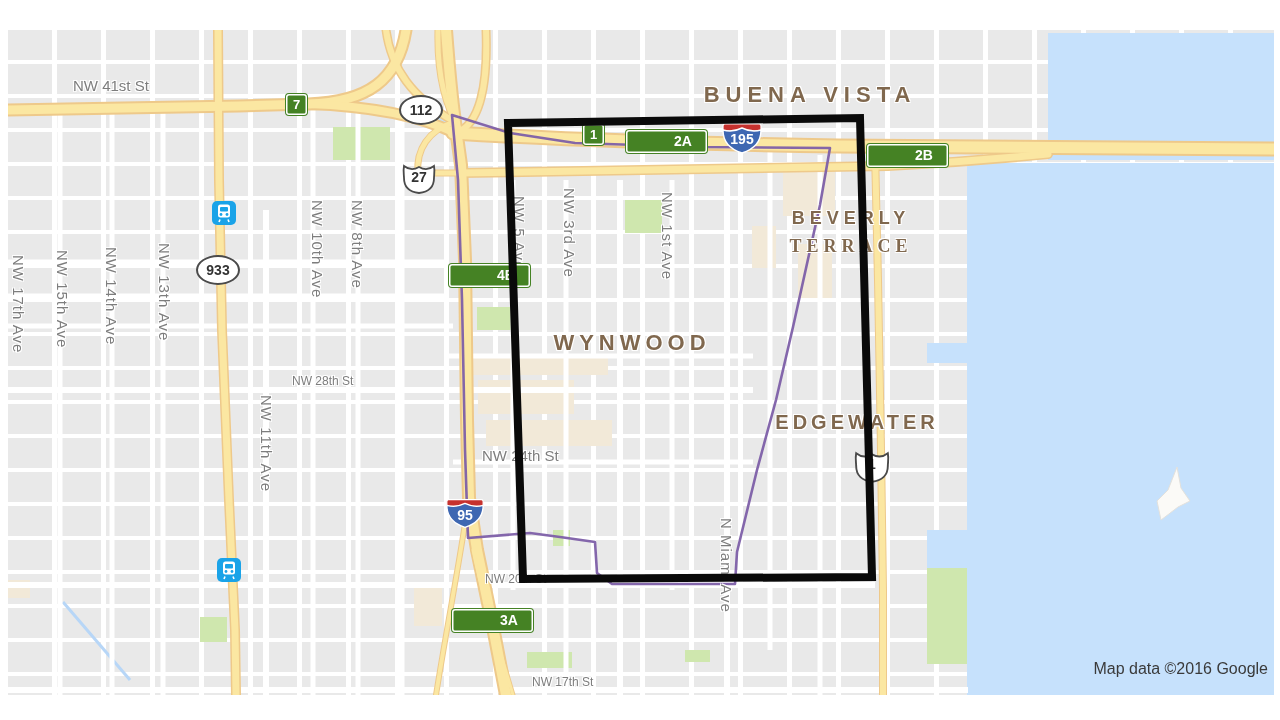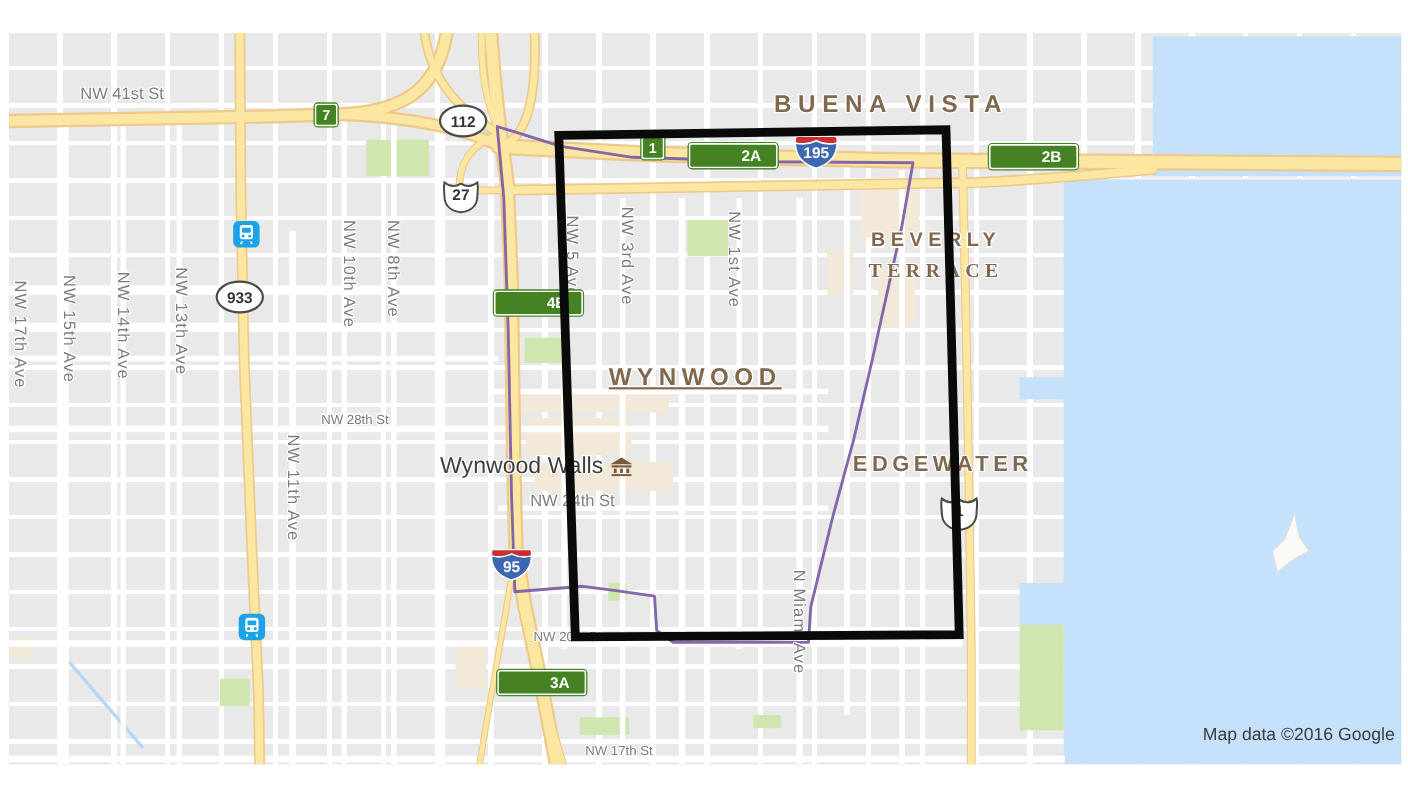--- a/index.html
+++ b/index.html
@@ -153,39 +153,28 @@
   <div class="vlabel" style="left:301px;top:170px;">NW 10th Ave</div>
   <div class="vlabel" style="left:341px;top:170px;">NW 8th Ave</div>
   <div class="vlabel" style="left:503px;top:166px;">NW 5 Ave</div>
   <div class="vlabel" style="left:553px;top:158px;">NW 3rd Ave</div>
   <div class="vlabel" style="left:651px;top:162px;">NW 1st Ave</div>
   <div class="vlabel" style="left:710px;top:488px;">N Miami Ave</div>
 
   <div class="hood" style="left:802px;top:52px;font-size:22px;letter-spacing:6px;">BUENA VISTA</div>
   <div class="hood" style="left:843px;top:178px;font-size:18px;letter-spacing:5px;">BEVERLY</div>
   <div class="hood" style="left:843px;top:206px;font-size:18px;letter-spacing:5px;font-family:Liberation Serif, serif;">TERRACE</div>
-  <div class="hood" style="left:624px;top:300px;font-size:22px;letter-spacing:5px;text-decoration:underline;">WYNWOOD</div>
+  <div class="hood" style="left:624px;top:300px;font-size:22px;letter-spacing:5px;">WYNWOOD</div>
   <div class="hood" style="left:849px;top:381px;font-size:20px;letter-spacing:4px;">EDGEWATER</div>
 
-  <div class="poi-label" style="left:392px;top:382px;">
-    <span>Wynwood Walls</span>
-    <svg width="22" height="18" viewBox="0 0 22 18">
-      <polygon points="1,7 11,1 21,7" fill="#7a5a3a"></polygon>
-      <rect x="2" y="8" width="18" height="2" fill="#7a5a3a"></rect>
-      <rect x="4" y="11" width="2.6" height="4" fill="#7a5a3a"></rect>
-      <rect x="9.7" y="11" width="2.6" height="4" fill="#7a5a3a"></rect>
-      <rect x="15.4" y="11" width="2.6" height="4" fill="#7a5a3a"></rect>
-      <rect x="2" y="16" width="18" height="2" fill="#7a5a3a"></rect>
-    </svg>
-  </div>
 
   <div class="exit small" style="left:278px;top:64px;">7</div>
   <div class="exit small" style="left:575px;top:94px;">1</div>
   <div class="exit wide" style="left:618px;top:100px;">2A</div>
-  <div class="exit wide" style="left:859px;top:101px;margin-left:32px;">2B</div>
+  <div class="exit wide" style="left:859px;top:114px;">2B</div>
   <div class="exit wide" style="left:441px;top:234px;">4B</div>
   <div class="exit wide" style="left:444px;top:579px;">3A</div>
 
   <div class="oval" style="left:391px;top:65px;">112</div>
   <div class="oval" style="left:188px;top:225px;">933</div>
 
   <div class="badge" style="left:393px;top:133px;width:36px;height:32px;">
     <svg width="36" height="32" viewBox="0 0 36 32">
       <path d="M3,3 C8,7 13,7 18,4 C23,7 28,7 33,3 C34,8 33,12 33,15 C33,24 27,29 18,30 C9,29 3,24 3,15 C3,12 2,8 3,3 Z" fill="#ffffff" stroke="#4a4a4a" stroke-width="1.8"></path>
     </svg>

